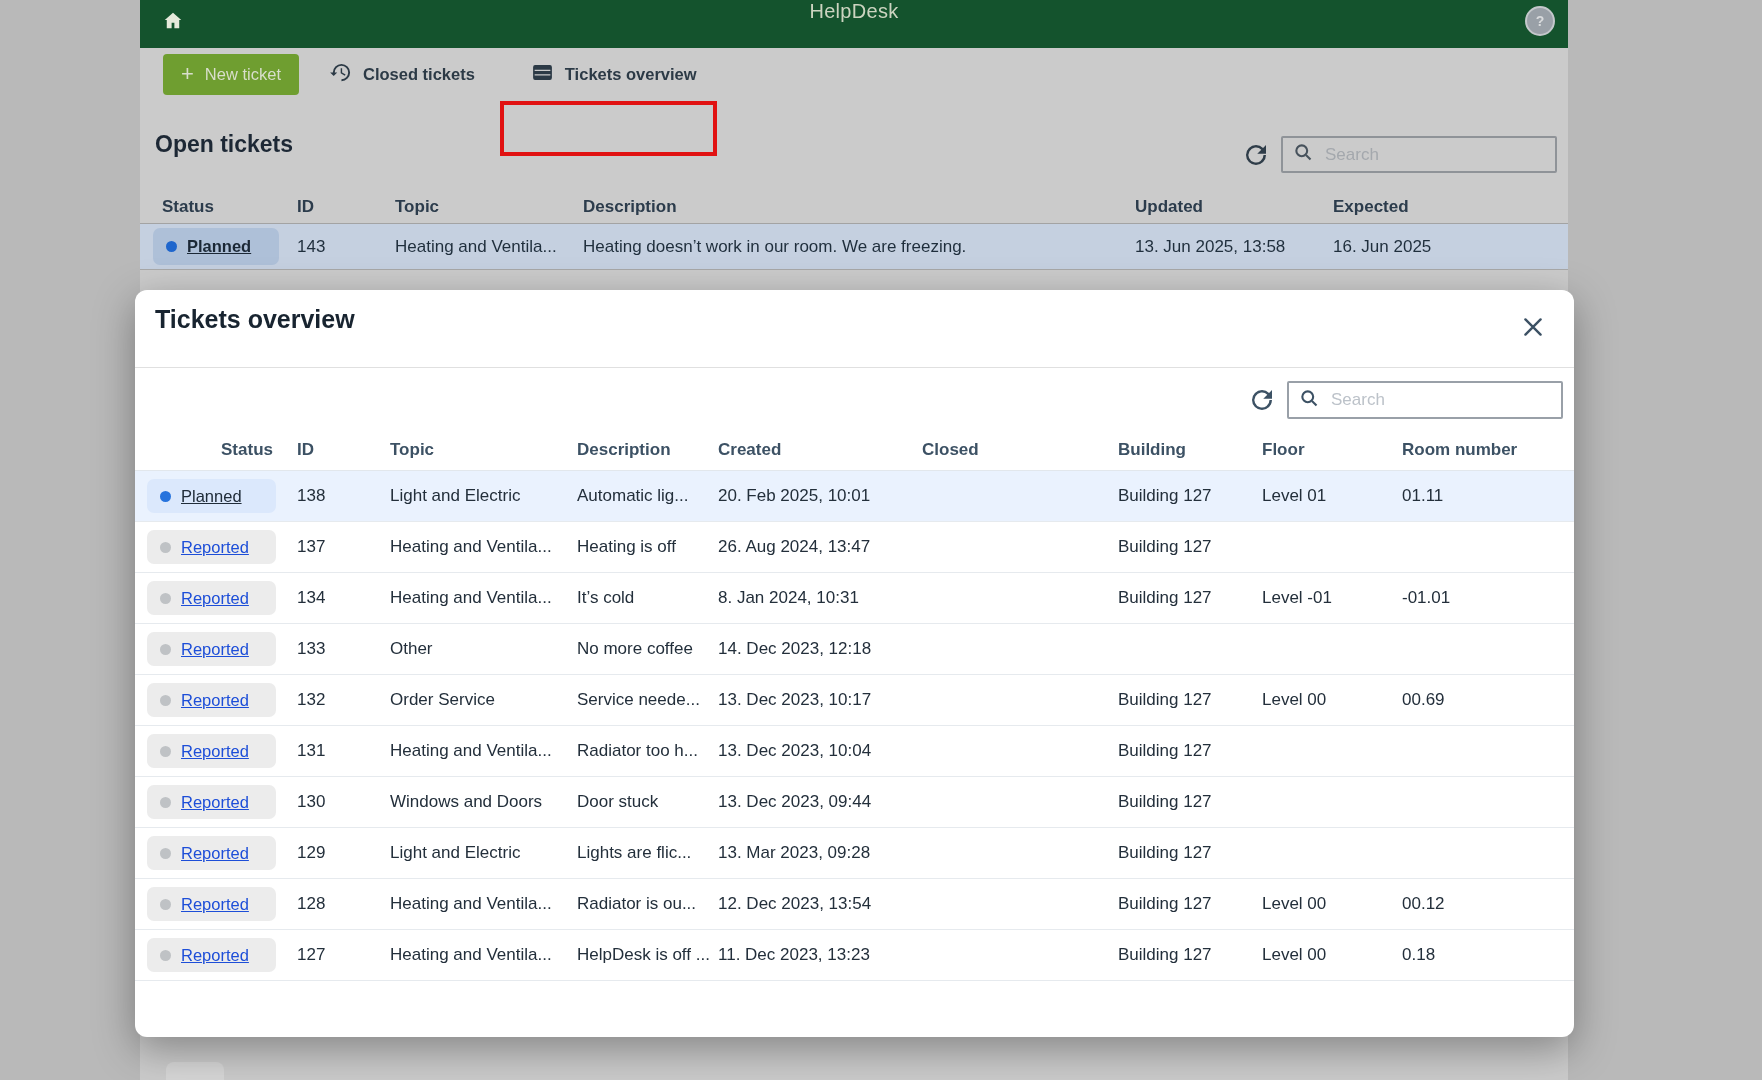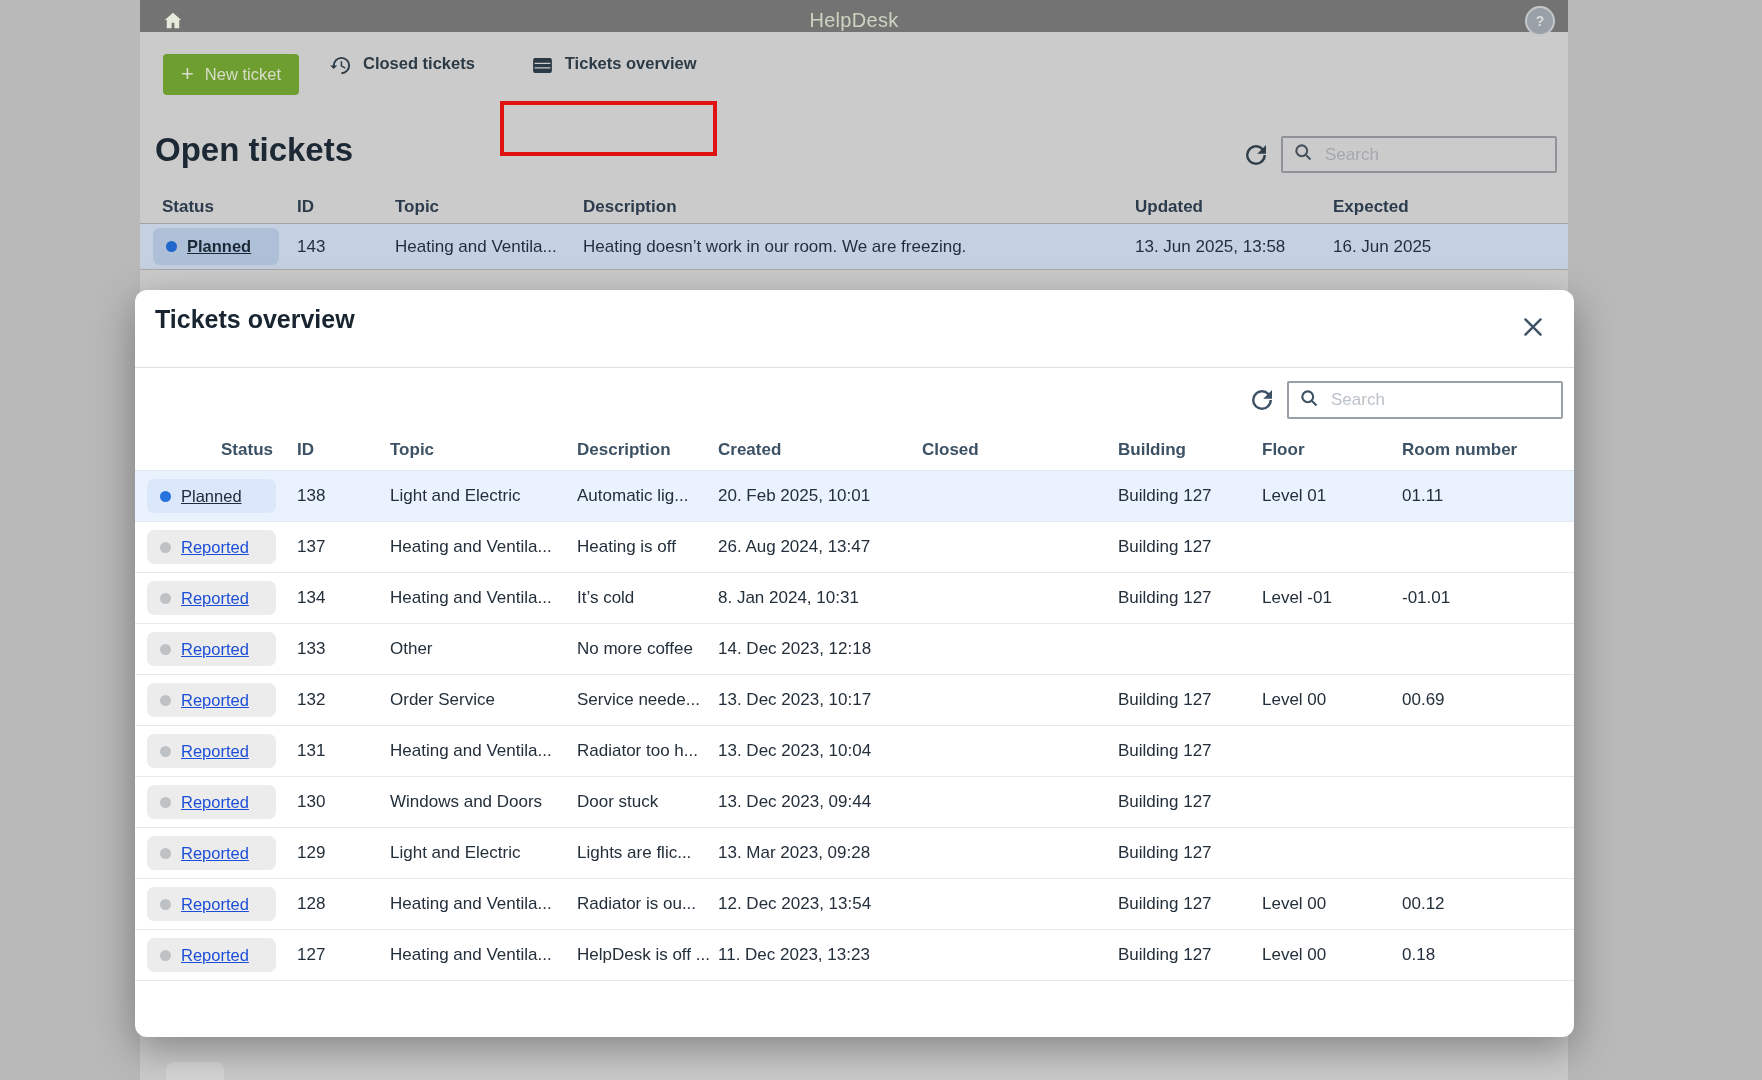--- a/index.html
+++ b/index.html
@@ -5,38 +5,38 @@
   html,body{margin:0;padding:0;}
   body{
     width:1762px;height:1080px;position:relative;overflow:hidden;
     background:#b9b9b9;
     font-family:"Liberation Sans", sans-serif;
     -webkit-font-smoothing:antialiased;
   }
   .app{position:absolute;left:140px;top:0;width:1428px;height:1080px;background:#cbcbcb;}
 
   
-  .appbar{position:relative;height:32px;background:#737373;display:flex;align-items:flex-end;}
+  .appbar{position:relative;height:48px;background:#14532d;display:flex;align-items:flex-start;}
   .appbar .home{position:absolute;left:22px;top:10px;width:22px;height:22px;color:#e6eadb;}
   .appbar-title{width:100%;text-align:center;color:#ccd4c0;font-size:20px;letter-spacing:.3px;}
   .help-btn{position:absolute;right:13px;top:6px;width:30px;height:30px;border-radius:50%;
     background:#99a0a7;border:2px solid #c4c8cb;box-sizing:border-box;color:#d9dbdd;
     display:flex;align-items:center;justify-content:center;font-size:14px;font-weight:700;}
 
   .toolbar{position:absolute;left:0;top:54px;width:100%;height:41px;display:flex;align-items:center;}
   .btn-green{margin-left:23px;height:41px;padding:0 18px;background:#6f9e30;border:none;border-radius:4px;
     color:#d8decb;font-size:16.5px;display:flex;align-items:center;gap:11px;font-family:inherit;}
   .btn-green .plus{font-size:22px;font-weight:400;line-height:1;margin-top:-2px;}
-  .btn-flat{margin-left:24px;height:41px;background:none;border:none;padding:0 6px;display:flex;gap:11px;
+  .btn-flat{margin-left:24px;height:41px;background:none;border:none;padding:0 6px;display:flex;align-items:center;gap:11px;
     color:#2c3a46;font-size:16.5px;font-weight:600;font-family:inherit;}
   .btn-flat.overview{margin-left:44px;}
   .btn-flat svg{flex:0 0 auto;}
   .annotation-box{position:absolute;left:360px;top:47px;width:217px;height:55px;border:4px solid #e11212;box-sizing:border-box;pointer-events:none;}
 
-  .page-title{position:absolute;left:15px;top:131px;font-size:33px;font-weight:700;color:#1d2835;}
+  .page-title{position:absolute;left:15px;top:131px;font-size:23px;font-weight:700;color:#1d2835;}
   .refresh-bg{position:absolute;left:1101px;top:140px;width:30px;height:30px;color:#2f3d49;background:none;border:none;padding:0;}
   .search-box{position:absolute;display:flex;align-items:center;gap:9px;border-radius:2px;box-sizing:border-box;padding:0 10px;}
   .search-bg{left:1141px;top:136px;width:276px;height:37px;border:2px solid #8f9398;color:#47525c;}
   .search-box input{flex:1;border:none;outline:none;background:transparent;font-family:inherit;font-size:17px;color:#3a4652;min-width:0;}
   .search-bg input::placeholder{color:#a4a8ad;}
 
   .otable-head{position:absolute;left:0;top:190px;width:100%;height:33px;display:grid;
     grid-template-columns:157px 98px 188px 552px 198px 1fr;align-items:center;
     font-size:17px;font-weight:700;color:#2c3c4c;border-bottom:1px solid #a3a3a3;}
   .otable-head .hc:first-child{padding-left:22px;}

